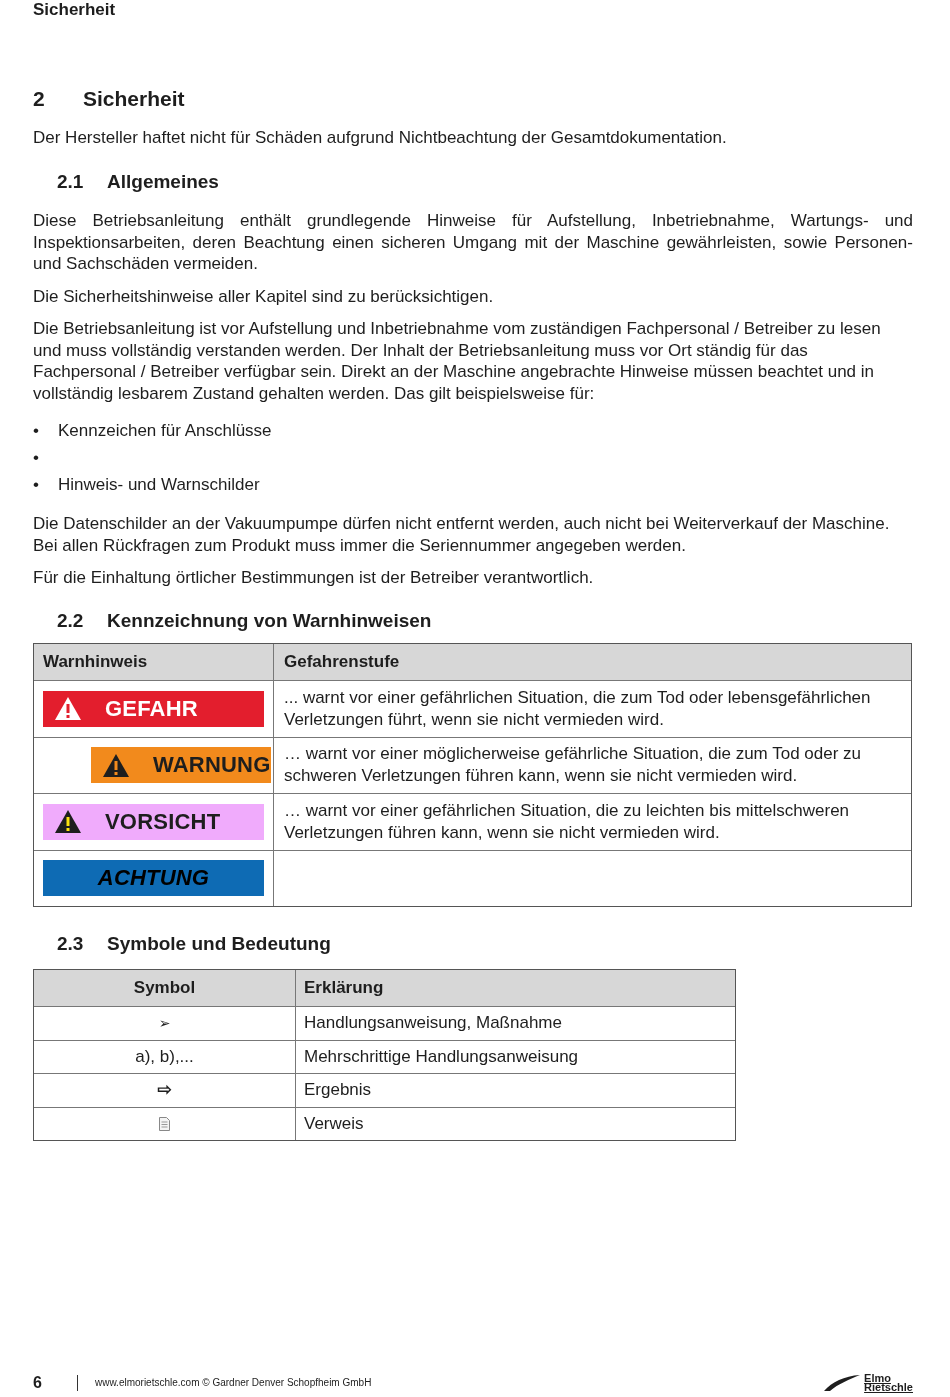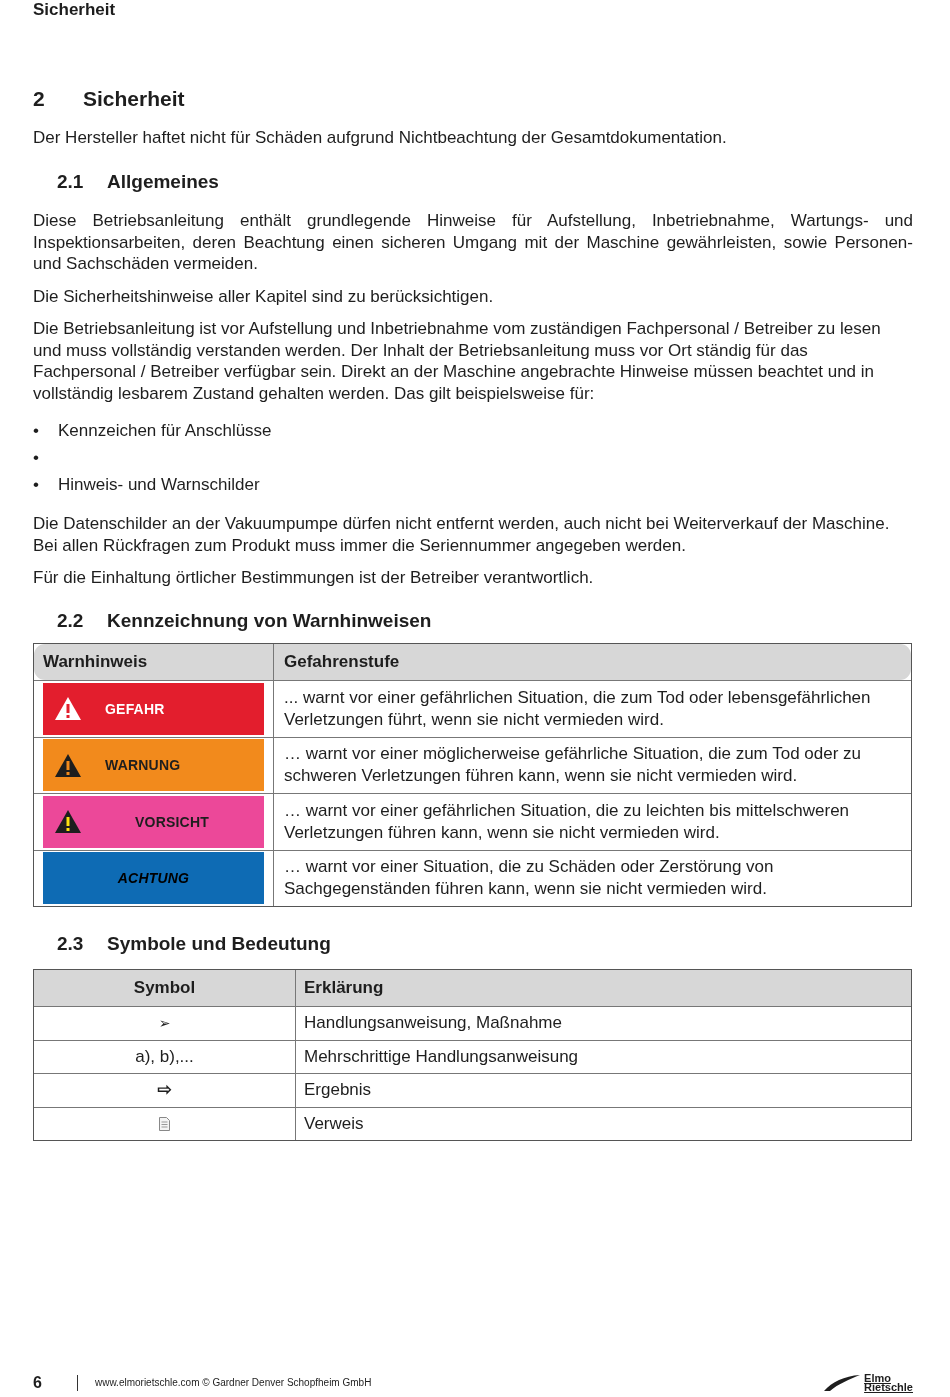--- a/index.html
+++ b/index.html
@@ -40,40 +40,40 @@
     }
     .bullets .dot { width: 25px; }
 
     
     .warn-table {
       position: absolute; left: 33px; top: 643px; width: 879px;
       border: 1.5px solid #555;
       border-collapse: collapse;
     }
     .warn-table .row { display: flex; border-top: 1px solid #777; }
-    .warn-table .row:first-child { border-top: none; border-radius: 11px; }
+    .warn-table .row:first-child { border-top: none; }
     .warn-table .head { background: #d7d7d7; height: 36px; }
     .warn-table .c1 { width: 240px; border-right: 1px solid #777; padding: 0 9px; display: flex; align-items: center; }
     .warn-table .c2 { flex: 1; padding: 4px 10px; font-size: 17px; line-height: 22px; display: flex; align-items: center; }
     .warn-table .head .c1, .warn-table .head .c2 { font-weight: bold; font-size: 17px; }
     .warn-table .body { height: 56.5px; }
     .signal {
-      width: 222px; height: 52px; display: flex; align-items: center;
-      font-weight: bold; font-size: 14px; letter-spacing: 0.2px;
+      width: 222px; height: 36px; display: flex; align-items: center;
+      font-weight: bold; font-size: 22px; letter-spacing: 0.2px;
     }
     .signal .tri { width: 50px; display: flex; justify-content: center; }
     .signal .lbl { padding-left: 12px; }
     .signal.danger { background: #e31e2d; color: #ffffff; }
-    .signal.warning { background: #f28a1c; color: #1e1e1e; }
-    .signal.caution { background: #ec4899; color: #1e1e1e; gap: 30px; }
+    .signal.warning { background: #f28a1c; color: #1e1e1e; margin-left: 48px; }
+    .signal.caution { background: #f0abfc; color: #1e1e1e; }
     .signal.notice { background: #0e6bb4; color: #000000; justify-content: center; font-style: italic; }
 
     
     .sym-table {
-      position: absolute; left: 33px; top: 969px; width: 879px;
+      position: absolute; left: 33px; top: 969px; width: 703px;
       border: 1.5px solid #555;
     }
     .sym-table .row { display: flex; border-top: 1px solid #777; height: 33.5px; align-items: stretch; }
     .sym-table .row:first-child { border-top: none; }
     .sym-table .head { background: #d7d7d7; height: 36px; font-weight: bold; }
     .sym-table .c1 { width: 262px; border-right: 1px solid #777; display: flex; align-items: center; justify-content: center; }
     .sym-table .c2 { flex: 1; padding-left: 8px; display: flex; align-items: center; }
 
     .footer {
       position: absolute; left: 33px; top: 1372px; width: 880px; height: 22px;
@@ -176,21 +176,20 @@
       </div>
     </div>
     <div class="c2">… warnt vor einer gefährlichen Situation, die zu leichten bis mittelschweren Verletzungen führen kann, wenn sie nicht vermieden wird.</div>
   </div>
   <div class="row body">
     <div class="c1">
       <div class="signal notice">
         <span>ACHTUNG</span>
       </div>
     </div>
-    <div class="c2">… warnt vor einer Situation, die zu Schäden oder Zerstörung von Sachgegenständen führen kann, wenn sie nicht vermieden wird.</div>
   </div>
 </div>
 
 <div class="h2" style="top:933px;">
   <span class="num">2.3</span>
   <span>Symbole und Bedeutung</span>
 </div>
 
 <div class="sym-table">
   <div class="row head">

